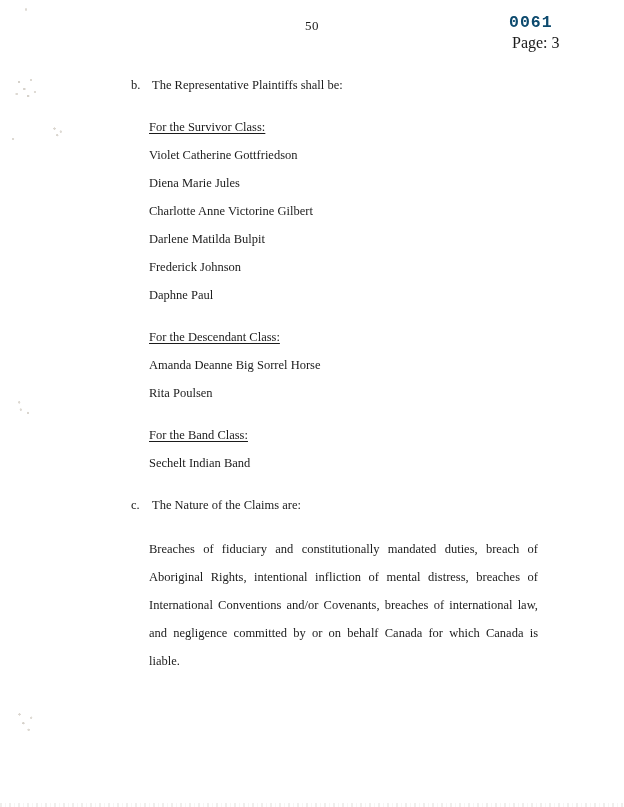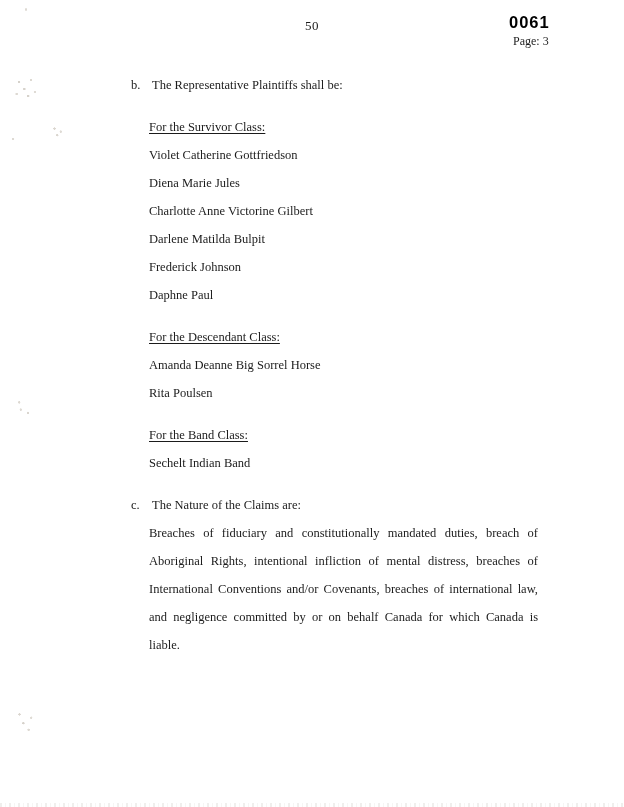--- a/index.html
+++ b/index.html
@@ -25,28 +25,28 @@
     text-align: center;
     font-size: 13px;
     letter-spacing: 0.5px;
   }
   .stamp {
     position: absolute;
     top: 13px;
     left: 509px;
   }
   .stamp-number {
-    font-family: Liberation Sans, sans-serif;
+    font-family: Liberation Mono, monospace;
     font-weight: 700;
     font-size: 16.5px;
     letter-spacing: 1px;
-    color: #000000;
+    color: #0c4a6e;
   }
   .stamp-page {
-    font-size: 12px;
+    font-size: 16px;
     margin-top: 2px;
     margin-left: 3px;
     text-align: center;
   }
 
   
   .content {
     position: absolute;
     top: 71px;
     left: 131px;
@@ -58,21 +58,21 @@
   .item-marker { width: 21px; flex: none; }
   .section { margin-left: 18px; margin-top: 14px; }
   .section-heading {
     text-decoration: underline;
     text-underline-offset: 2px;
   }
   .entry { white-space: nowrap; }
   .item-c { margin-top: 14px; }
   .claims {
     margin-left: 18px;
-    margin-top: 0;
+    margin-top: 16px;
     width: 389px;
     text-align: justify;
     word-spacing: 1px;
   }
 
   
   .speckle { position: absolute; opacity: 0.8; pointer-events: none; }
   .s1 { left: 14px; top: 78px; width: 26px; height: 20px;
         background:
           radial-gradient(circle 1px at 20% 20%, #cdc7bf 0 1px, transparent 1.4px),

